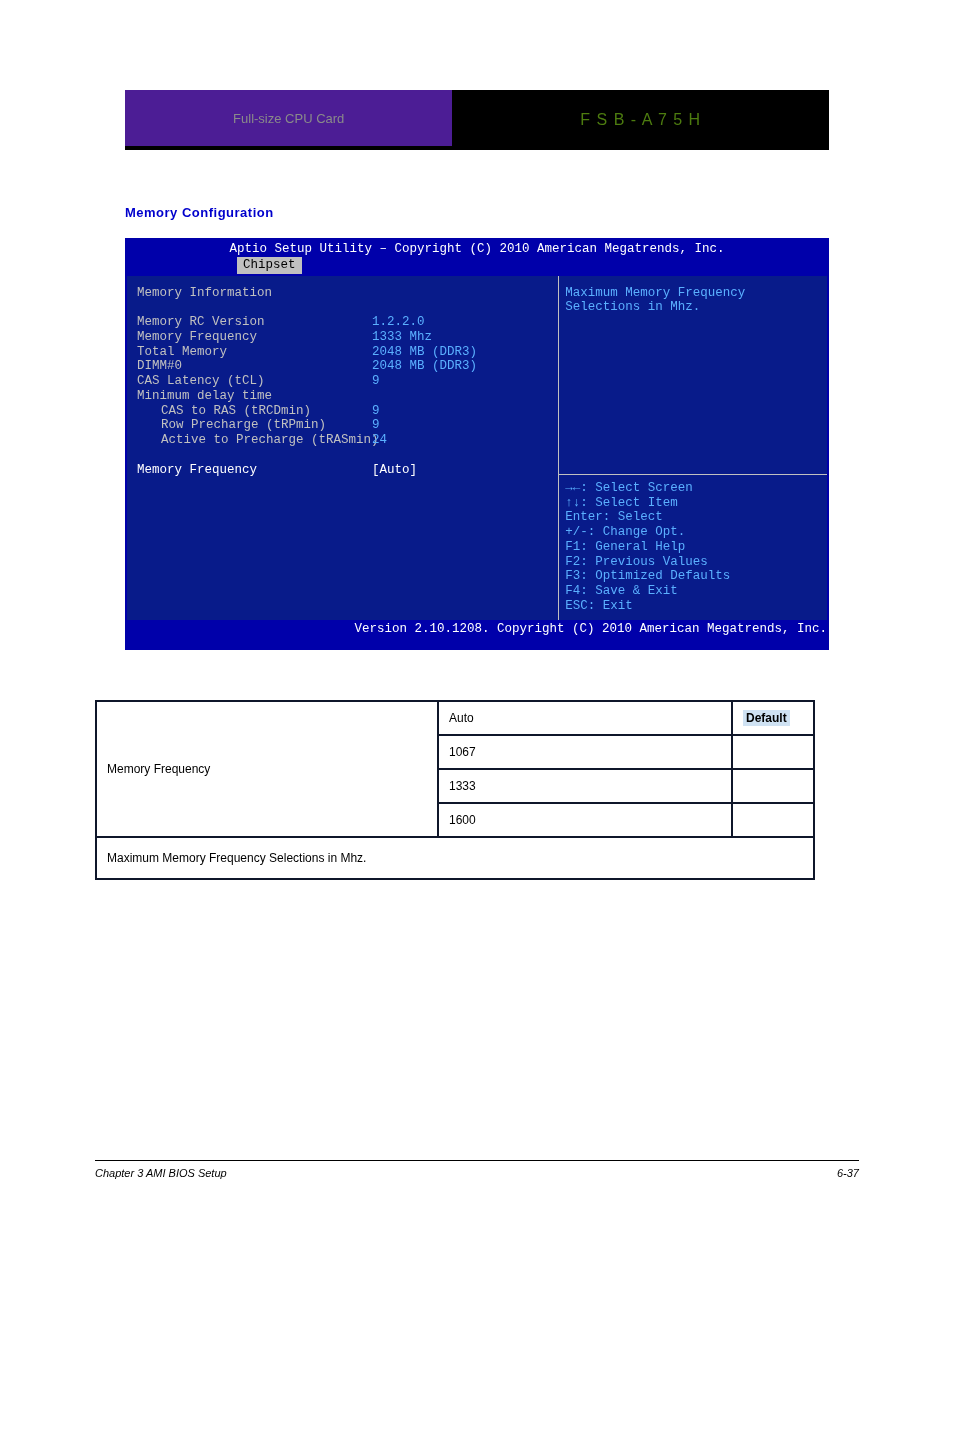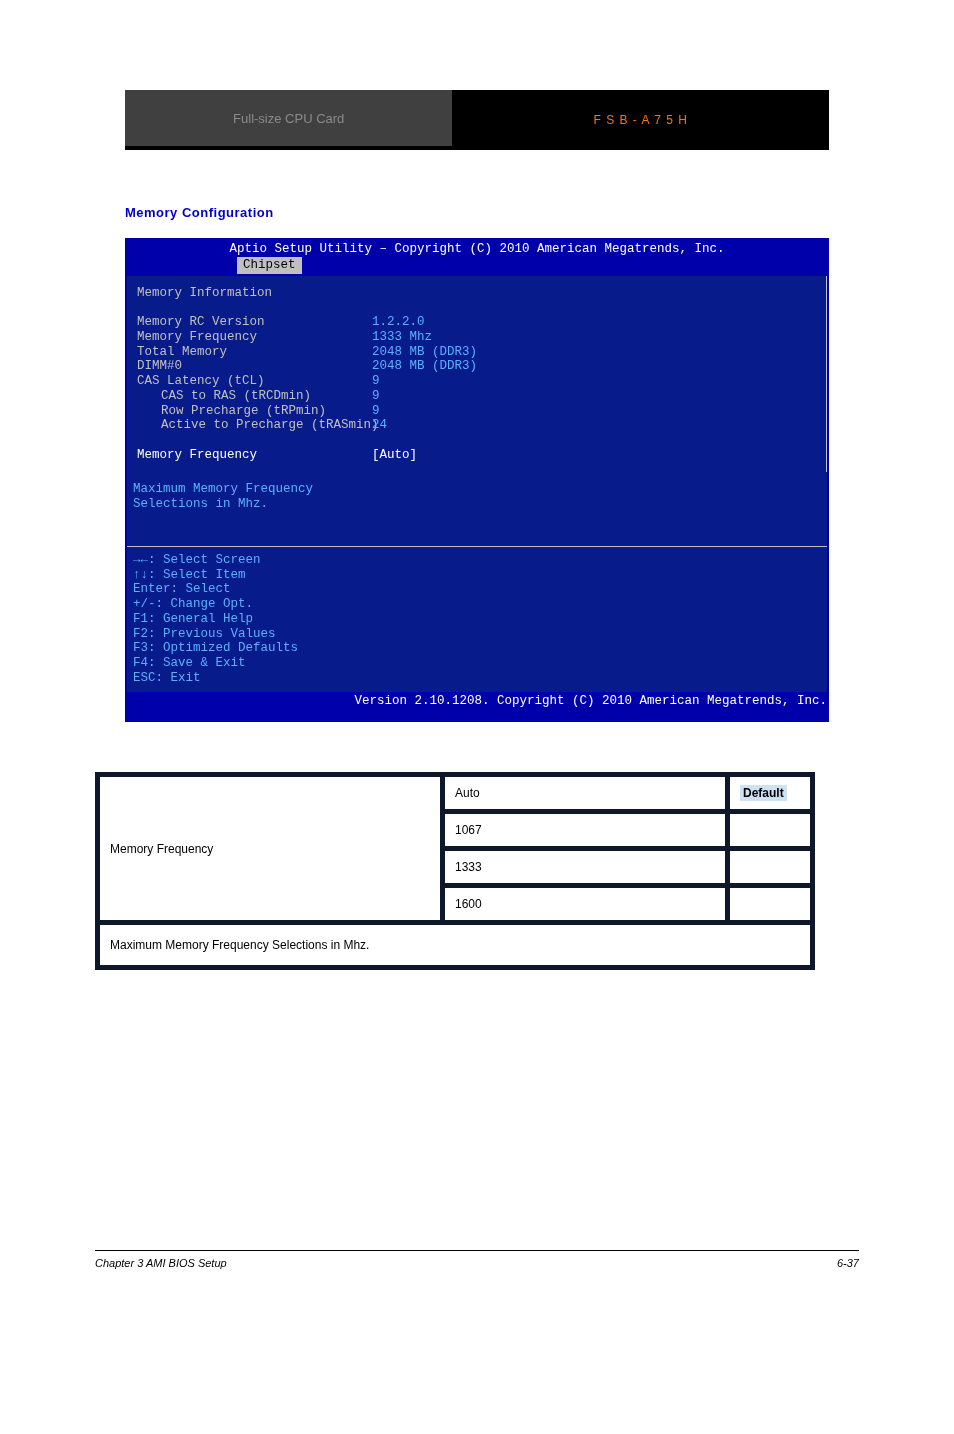--- a/index.html
+++ b/index.html
@@ -9,36 +9,36 @@
     font-family: Arial, sans-serif;
     width: 954px;
   }
   .page-header {
     display: flex;
     height: 60px;
     margin: 90px 125px 0 125px;
   }
   .page-header-left {
     flex: 1;
-    background: #404040;
+    background: #4c1d95;
     border-bottom: 4px solid #000;
     display: flex;
     align-items: center;
     justify-content: center;
     color: #8a8a8a;
     font-size: 13px;
   }
   .page-header-right {
     flex: 1.15;
     background: #000;
-    color: #f97316;
+    color: #4d7c0f;
     display: flex;
     align-items: center;
     justify-content: center;
-    font-size: 12px;
+    font-size: 16px;
     letter-spacing: 1px;
   }
   .section-title {
     margin: 55px 125px 18px 125px;
     font-size: 13px;
     color: #0000cc;
     font-weight: bold;
     letter-spacing: 0.5px;
   }
   .bios-screen {
@@ -61,22 +61,21 @@
   .bios-tab {
     background: #c0c0c0;
     color: #000;
     padding: 1px 6px;
     display: inline-block;
   }
   .bios-body {
     display: flex;
     background: #081b8a;
     color: #c0c0c0;
-    height: 416px;
-    flex-direction: column;
+    height: 344px;
   }
   .bios-left {
     flex: 1.55;
     padding: 10px 6px 6px 10px;
     border-right: 1px solid #c0c0c0;
   }
   .bios-right {
     flex: 1;
     display: flex;
     flex-direction: column;
@@ -104,21 +103,21 @@
   .bios-indent { padding-left: 24px; }
   .bios-selected .bios-label { color: #fff; }
 
   .opt-table {
     margin: 50px 95px 0 95px;
     border-collapse: collapse;
     width: 720px;
     font-size: 12px;
   }
   .opt-table td {
-    border: 5px solid #0f172a;
+    border: 2px solid #0f172a;
     padding: 9px 10px;
     vertical-align: middle;
     margin-left: 28px;
   }
   .opt-table .col1 { width: 320px; }
   .opt-table .col3 { width: 60px; }
   .opt-table .desc-row td { padding: 13px 10px; }
   .default-mark {
     background: #cfe2f3;
     font-weight: bold;
@@ -166,20 +165,24 @@
           <span class="bios-label">Total Memory</span>
           <span class="bios-value">2048 MB (DDR3)</span>
         </div>
       <div class="bios-row">
           <span class="bios-label">DIMM#0</span>
           <span class="bios-value">2048 MB (DDR3)</span>
         </div>
       <div class="bios-row">
           <span class="bios-label">CAS Latency (tCL)</span>
           <span class="bios-value">9</span>
+        </div>
+      <div class="bios-row">
+          <span class="bios-label">Minimum delay time</span>
+          <span class="bios-value"></span>
         </div>
       <div class="bios-row bios-indent">
           <span class="bios-label" style="width:211px">CAS to RAS (tRCDmin)</span>
           <span class="bios-value">9</span>
         </div>
       <div class="bios-row bios-indent">
           <span class="bios-label" style="width:211px">Row Precharge (tRPmin)</span>
           <span class="bios-value">9</span>
         </div>
       <div class="bios-row bios-indent">

